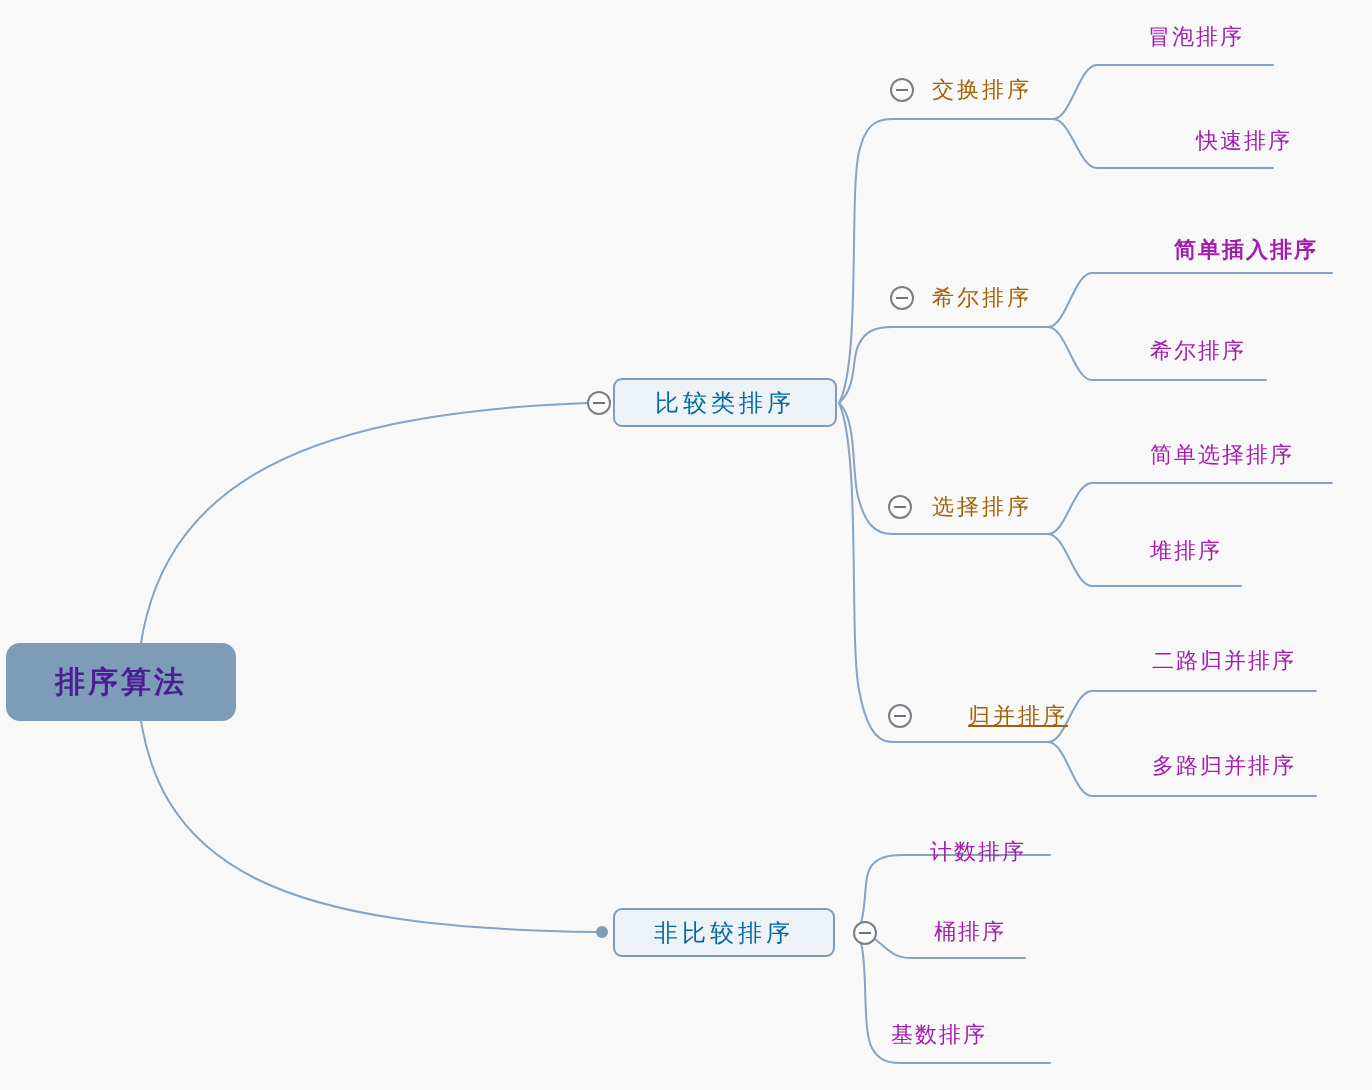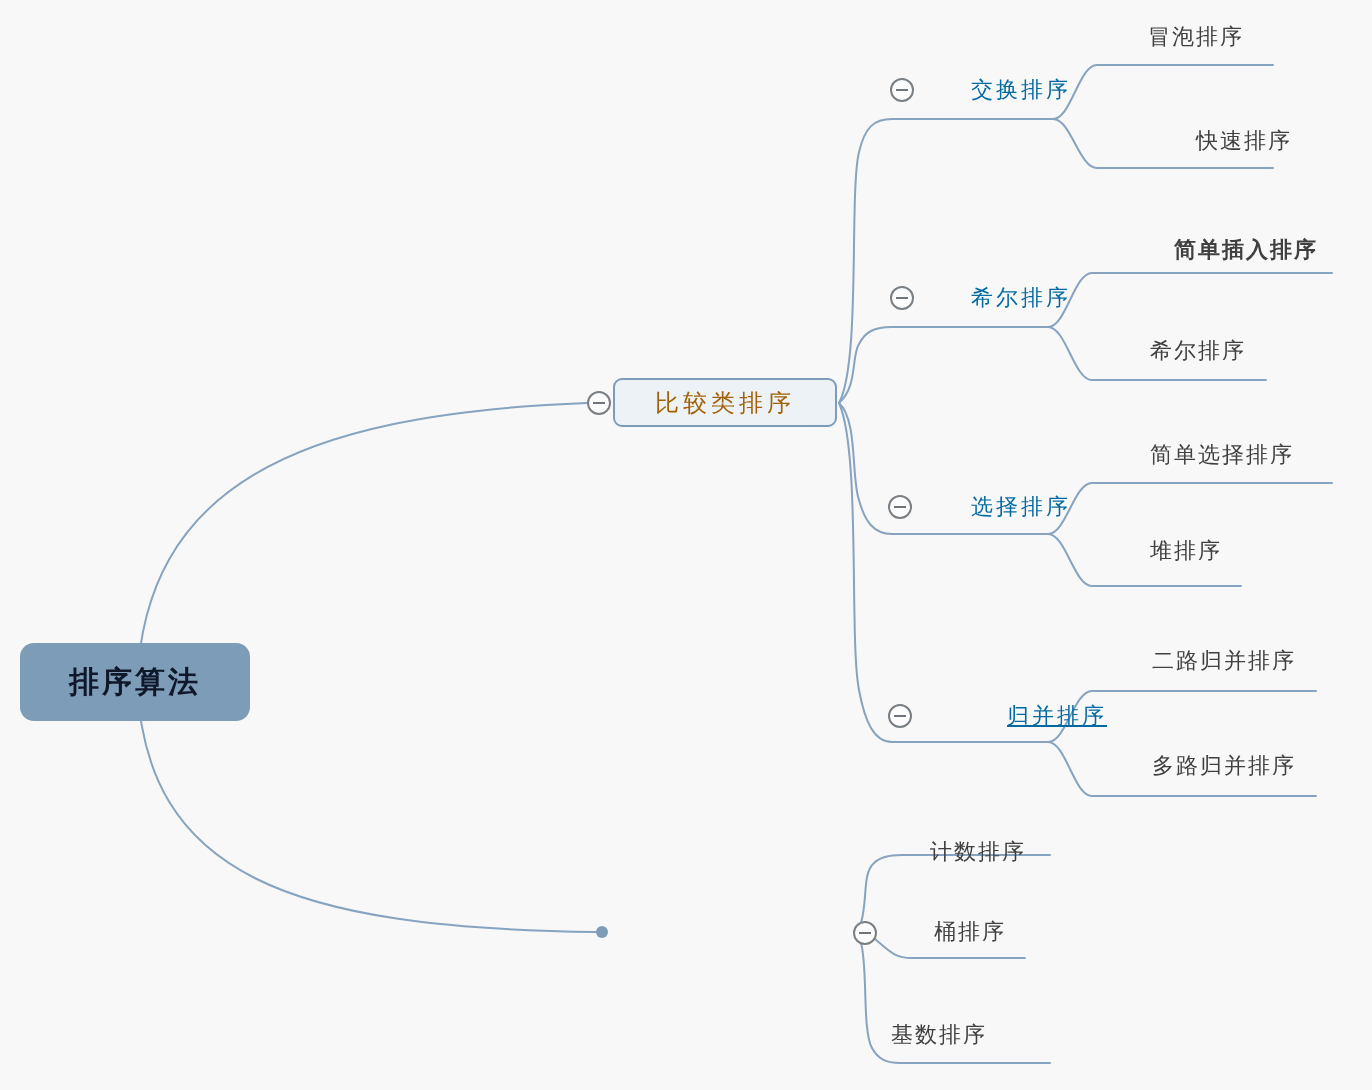--- a/index.html
+++ b/index.html
@@ -9,41 +9,41 @@
   }
   .canvas{
     position:relative;
     width:1372px;height:1090px;
     background:#f8f8f8;
     overflow:hidden;
   }
   .edge-layer{position:absolute;left:0;top:0;}
   .edge{fill:none;stroke:#86a3bf;stroke-width:2;stroke-linecap:round;}
   .root-box{
-    position:absolute;left:20px;top:643px;width:230px;height:78px;
+    position:absolute;left:6px;top:643px;width:230px;height:78px;
     background:#7d9cb7;border-radius:14px;
     display:flex;align-items:center;justify-content:center;
-    color:#0f172a;font-size:30px;font-weight:bold;letter-spacing:3px;
+    color:#4c1d95;font-size:30px;font-weight:bold;letter-spacing:3px;
     white-space:nowrap;
   }
   .branch-box{
     position:absolute;height:49px;
     background:#edf2f7;border:2px solid #7e9cb9;border-radius:9px;
     box-sizing:border-box;
     display:flex;align-items:center;justify-content:center;
-    color:#a16207;font-size:24px;letter-spacing:4px;white-space:nowrap;
+    color:#0369a1;font-size:24px;letter-spacing:4px;white-space:nowrap;
   }
   .topic-label{
     position:absolute;
-    color:#0369a1;font-size:22px;letter-spacing:3px;
-    line-height:30px;white-space:nowrap;margin-left:39px;
+    color:#a16207;font-size:22px;letter-spacing:3px;
+    line-height:30px;white-space:nowrap;
   }
   .leaf-label{
     position:absolute;
-    color:#404040;font-size:22px;letter-spacing:2px;
+    color:#a21caf;font-size:22px;letter-spacing:2px;
     line-height:30px;white-space:nowrap;
   }
   .minus{
     position:absolute;width:24px;height:24px;box-sizing:border-box;
     border:2px solid #7a7f84;border-radius:50%;background:#fcfcfd;
     cursor:pointer;
   }
   .minus-line{
     position:absolute;left:4px;right:4px;top:50%;height:2px;
     margin-top:-1px;background:#6f747a;
@@ -107,20 +107,21 @@
   <div class="leaf-label" style="left:1150px;top:440px;">简单选择排序</div>
   <div class="leaf-label" style="left:1150px;top:536px;">堆排序</div>
 
   <div class="minus" style="left:888px;top:704px;">
     <span class="minus-line"></span>
   </div>
   <div class="topic-label" style="left:968px;top:701px;text-decoration:underline;">归并排序</div>
   <div class="leaf-label" style="left:1152px;top:646px;">二路归并排序</div>
   <div class="leaf-label" style="left:1152px;top:751px;">多路归并排序</div>
 
+  <div class="branch-box" style="left:613px;top:908px;width:222px;">非比较排序</div>
   <div class="minus" style="left:853px;top:921px;">
     <span class="minus-line"></span>
   </div>
   <div class="leaf-label" style="left:930px;top:813px;margin-top:24px;">计数排序</div>
   <div class="leaf-label" style="left:934px;top:917px;">桶排序</div>
   <div class="leaf-label" style="left:891px;top:1020px;">基数排序</div>
 
 </div>
 
 </body></html>

